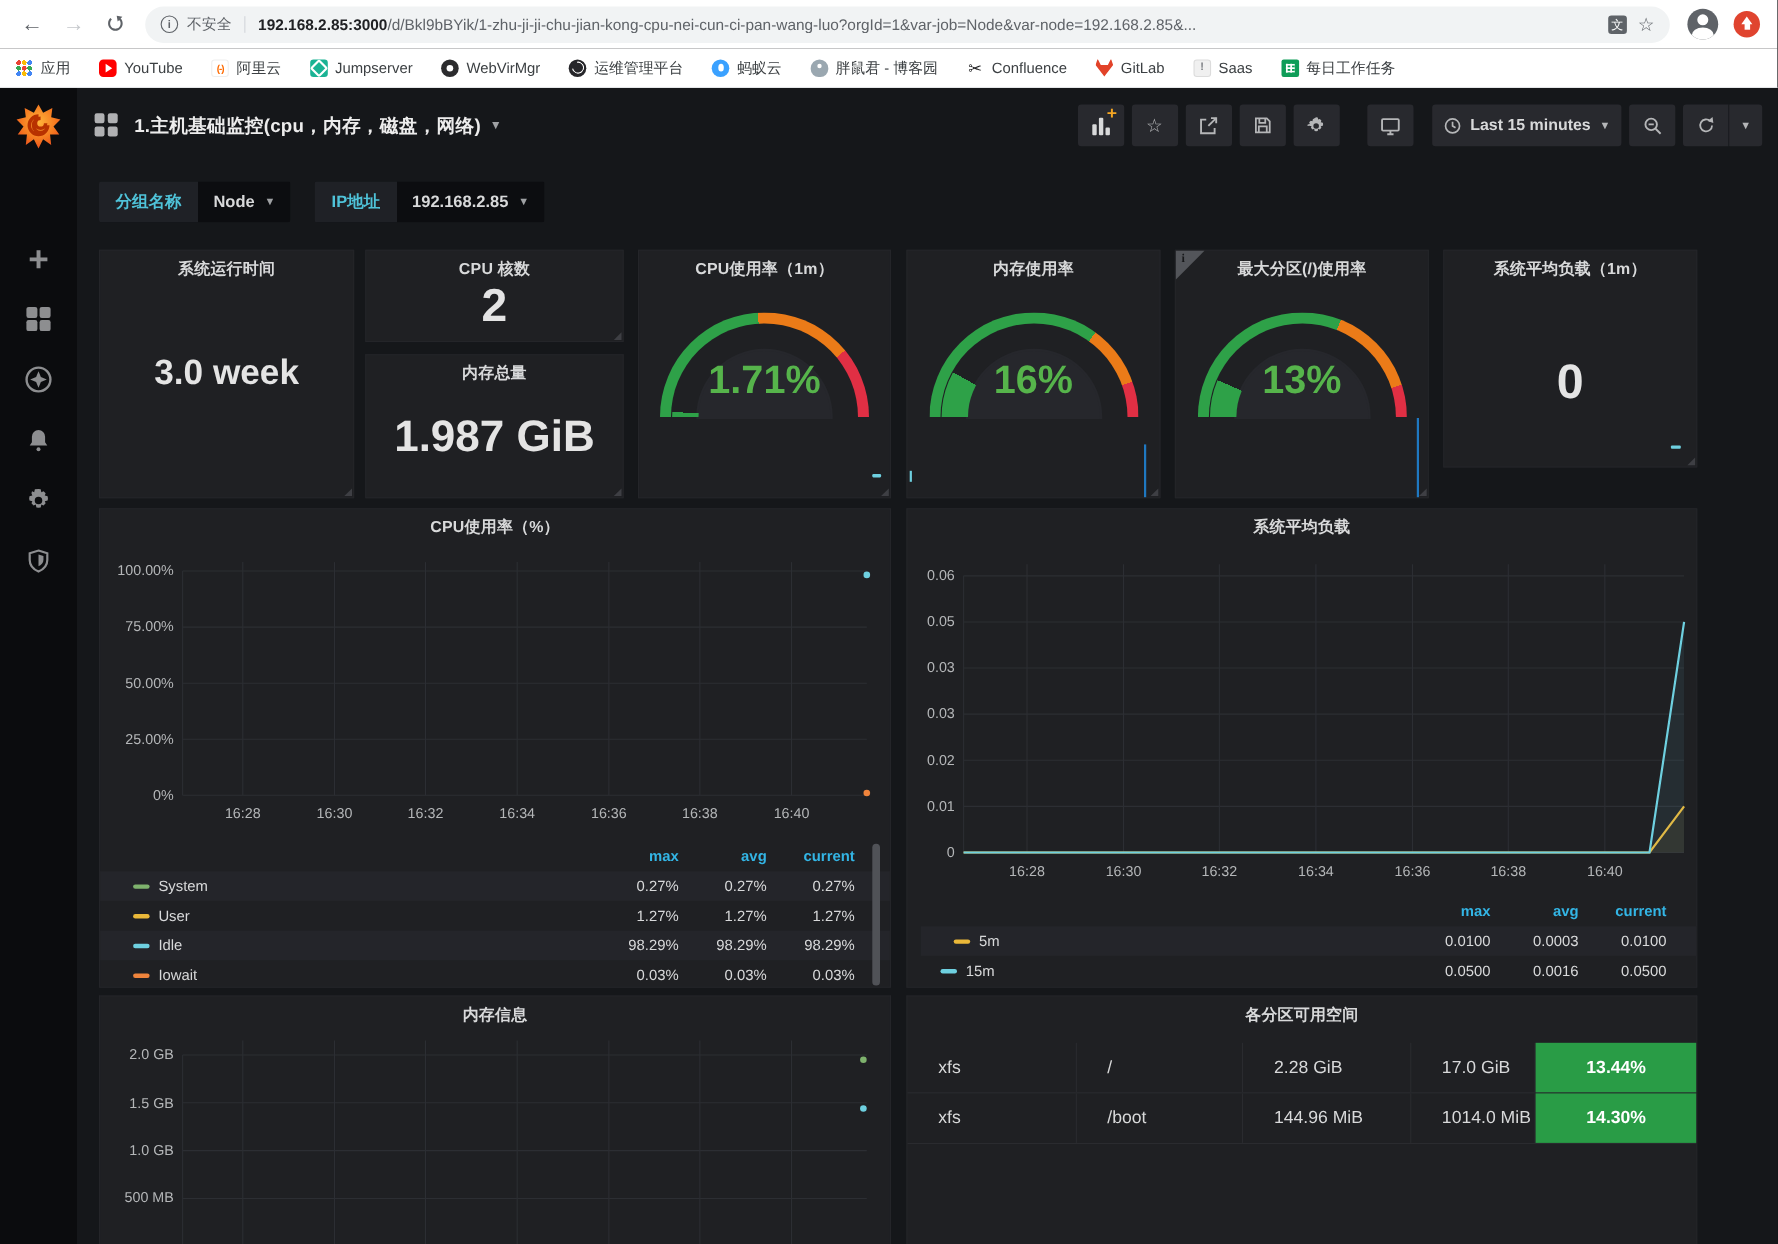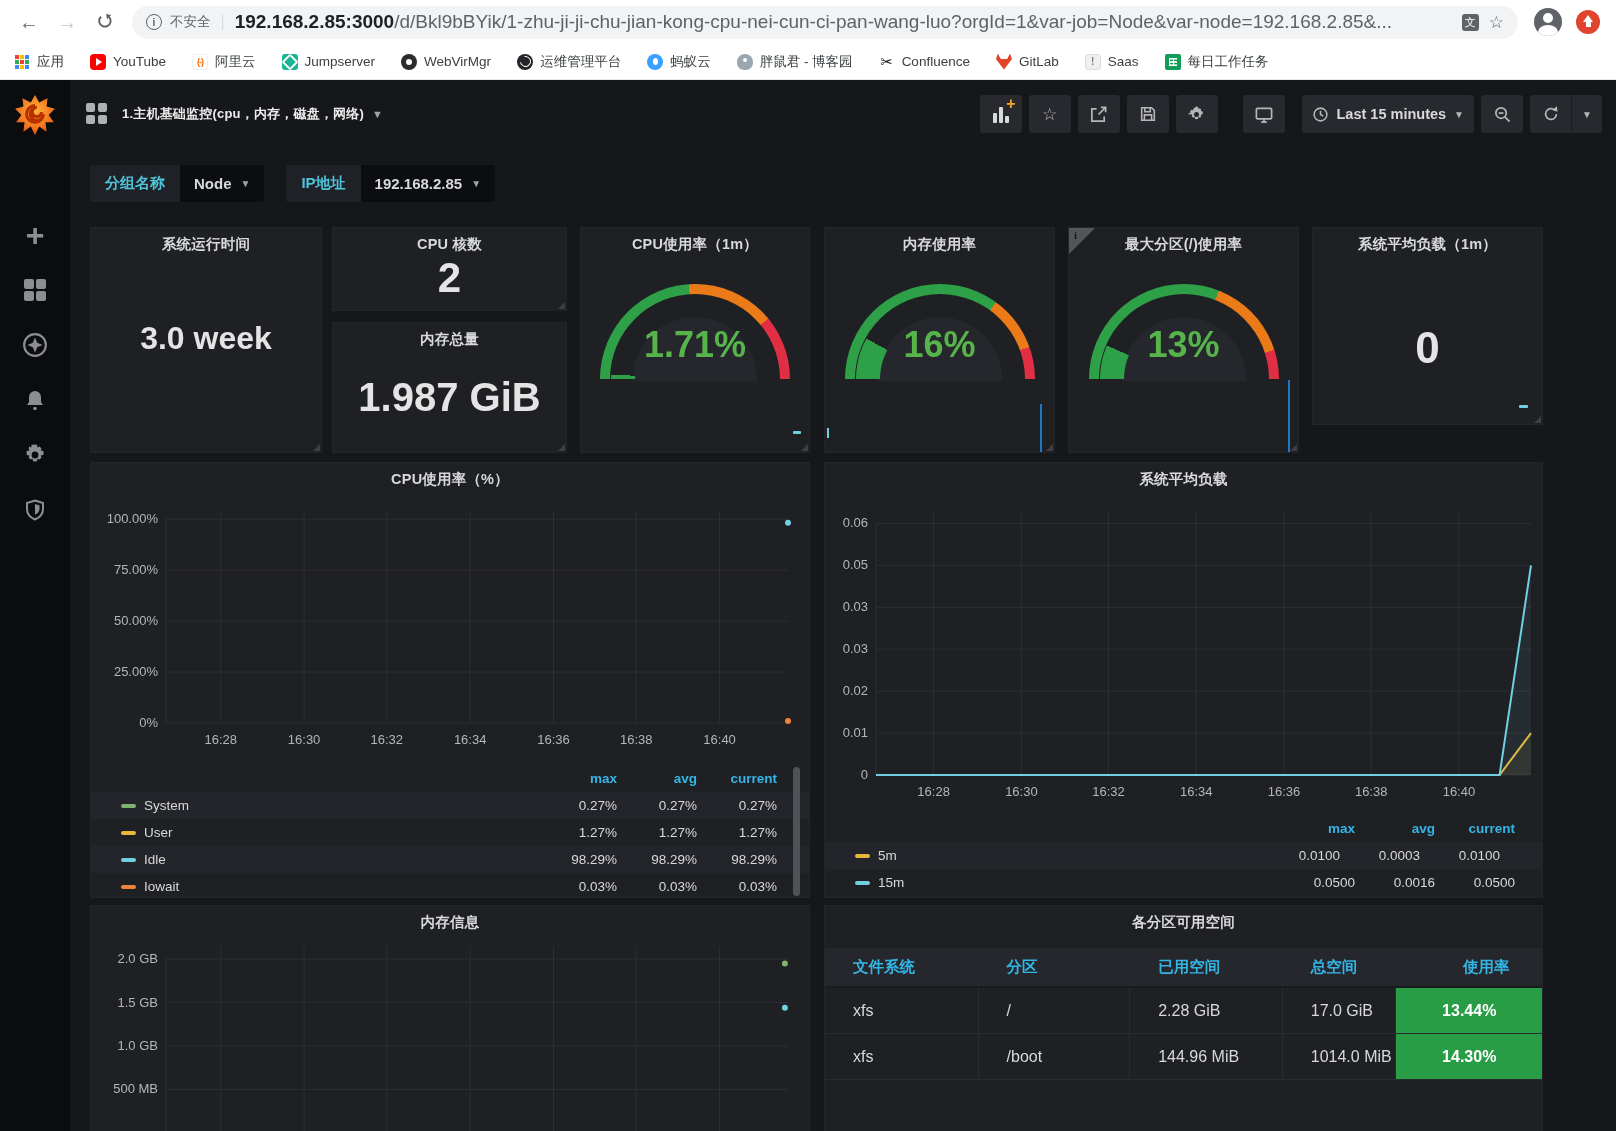--- a/index.html
+++ b/index.html
@@ -12,21 +12,21 @@
   .nav-btn { width:30px; height:30px; display:flex; align-items:center; justify-content:center;
              font-size:20px; color:#5f6368; border-radius:50%; margin:0 4px; }
   .nav-btn.disabled { color:#c4c7cb; }
   .omnibox { flex:1; height:33px; background:#f1f3f4; border-radius:17px; display:flex;
              align-items:center; padding:0 14px; margin:0 8px; min-width:0; }
   .info-circ { width:16px; height:16px; border:1.5px solid #5f6368; border-radius:50%;
                color:#5f6368; font-size:10px; display:flex; align-items:center; justify-content:center;
                font-weight:bold; flex:0 0 auto; }
   .sec-label { color:#5f6368; font-size:13.5px; margin:0 10px 0 8px; white-space:nowrap; }
   .url-divider { color:#dadce0; margin-right:10px; }
-  .url-text { font-size:19px; white-space:nowrap; overflow:hidden; text-overflow:ellipsis; flex:1; min-width:0; }
+  .url-text { font-size:14px; white-space:nowrap; overflow:hidden; text-overflow:ellipsis; flex:1; min-width:0; }
   .url-host { color:#202124; }
   .url-path { color:#5f6368; }
   .omni-ic { flex:0 0 auto; margin-left:10px; color:#5f6368; }
   .translate-ic { width:17px; height:17px; background:#5f6368; border-radius:3px; color:#fff;
                   font-size:11px; display:flex; align-items:center; justify-content:center; }
   .star-ic { font-size:17px; color:#5f6368; }
   .avatar { width:28px; height:28px; border-radius:50%; background:#5f6368; position:relative; margin:0 8px; overflow:hidden; flex:0 0 auto;}
   .avatar:before { content:""; position:absolute; left:9px; top:5px; width:10px; height:10px; background:#fff; border-radius:50%; }
   .avatar:after  { content:""; position:absolute; left:4px; top:17px; width:20px; height:14px; background:#fff; border-radius:50% 50% 0 0; }
   .ext-ic { width:24px; height:24px; border-radius:50%; background:#e0442f; position:relative; margin:0 6px; flex:0 0 auto;}
@@ -83,21 +83,21 @@
   .ic-plus { font-size:32px; font-weight:bold; color:#8d8e90; line-height:22px; }
   .sq4 { width:22px; height:22px; display:grid; grid-template-columns:10px 10px; grid-template-rows:10px 10px; gap:2px; }
   .sq4 i { background:#8d8e90; border-radius:2px; }
 
   .main { flex:1; display:flex; flex-direction:column; min-width:0; }
 
   
   .gf-navbar { height:68px; display:flex; align-items:center; padding:0 14px 0 16px; }
   .nb-grid { width:22px; height:22px; display:grid; grid-template-columns:9px 9px; grid-template-rows:9px 9px; gap:3px; margin-right:14px;}
   .nb-grid i { background:#b0b1b3; border-radius:2px; }
-  .gf-title { color:#ececec; font-size:13px; font-weight:600; letter-spacing:.2px; }
+  .gf-title { color:#ececec; font-size:17px; font-weight:600; letter-spacing:.2px; }
   .gf-caret { color:#9fa1a4; font-size:11px; margin-left:8px; }
   .nb-spacer { flex:1; }
   .nb-btn { height:38px; min-width:42px; background:#28292e; border-radius:3px; display:flex;
             align-items:center; justify-content:center; margin-left:7px; color:#b5b6b8; font-size:17px; padding:0 10px;}
   .nb-btn svg { stroke:#b5b6b8; fill:none; stroke-width:1.8; }
   .nb-gap { width:18px; }
   .addpanel { display:flex; align-items:flex-end; gap:2px; position:relative; height:18px;}
   .addpanel i { width:4px; background:#d8d9da; border-radius:1px;}
   .addpanel .plus { position:absolute; right:-7px; top:-7px; color:#f5a623; font-size:16px; font-weight:bold; line-height:12px;}
   .timepicker { display:flex; align-items:center; gap:8px; color:#d8d9da; font-size:14.5px; font-weight:600;}
@@ -556,21 +556,21 @@
             <div class="xtick" style="left: 459.065px; top: 321px;">16:36</div>
             <div class="xtick" style="left: 546.18px; top: 321px;">16:38</div>
             <div class="xtick" style="left: 633.95px; top: 321px;">16:40</div>
             <div class="legend" style="top: 352px;">
               <div class="lg-row lg-head" style="padding-right: 27px;">
                 <span class="lg-name"></span>
                 <span class="lg-v">max</span>
                 <span class="lg-v">avg</span>
                 <span class="lg-v">current</span>
               </div>
-              <div class="lg-row zebra" style="padding-right: 42px;">
+              <div class="lg-row zebra" style="padding-right: 27px; margin-left: 12px;">
                 <span class="lg-name"><span class="lg-swatch" style="background:#eab839"></span>5m</span>
                 <span class="lg-v">0.0100</span>
                 <span class="lg-v">0.0003</span>
                 <span class="lg-v">0.0100</span>
               </div>
               <div class="lg-row" style="padding-right: 27px;">
                 <span class="lg-name"><span class="lg-swatch" style="background:#6ed0e0"></span>15m</span>
                 <span class="lg-v">0.0500</span>
                 <span class="lg-v">0.0016</span>
                 <span class="lg-v">0.0500</span>
@@ -598,27 +598,20 @@
             </svg>
             <div class="ytick" style="left: 1px; top: 45.0435px;">2.0 GB</div>
             <div class="ytick" style="left: 1px; top: 88.5217px;">1.5 GB</div>
             <div class="ytick" style="left: 1px; top: 132px;">1.0 GB</div>
             <div class="ytick" style="left: 1px; top: 175.478px;">500 MB</div>
           </div>
 
         <div class="panel" style="left:754px;top:687px;width:719px;height:226px;border-bottom:none;">
           <div class="p-title">各分区可用空间</div>
           <div class="tbl">
-              <div class="tbl-head">
-                <span class="c" style="width: 154px;">文件系统</span>
-                <span class="c" style="width: 152px;">分区</span>
-                <span class="c" style="width: 153px;">已用空间</span>
-                <span class="c" style="width: 114px;">总空间</span>
-                <span class="c" style="width: 146px; text-align: center; padding-left: 34px;">使用率</span>
-              </div>
               <div class="tbl-row">
                 <span class="c" style="width: 154px;">xfs</span>
                 <span class="c" style="width: 152px;">/</span>
                 <span class="c" style="width: 153px;">2.28 GiB</span>
                 <span class="c" style="width: 114px;">17.0 GiB</span>
                 <span class="c cell-pct" style="width: 146px; background: rgb(41, 156, 70);">13.44%</span>
               </div>
               <div class="tbl-row">
                 <span class="c" style="width: 154px;">xfs</span>
                 <span class="c" style="width: 152px;">/boot</span>

